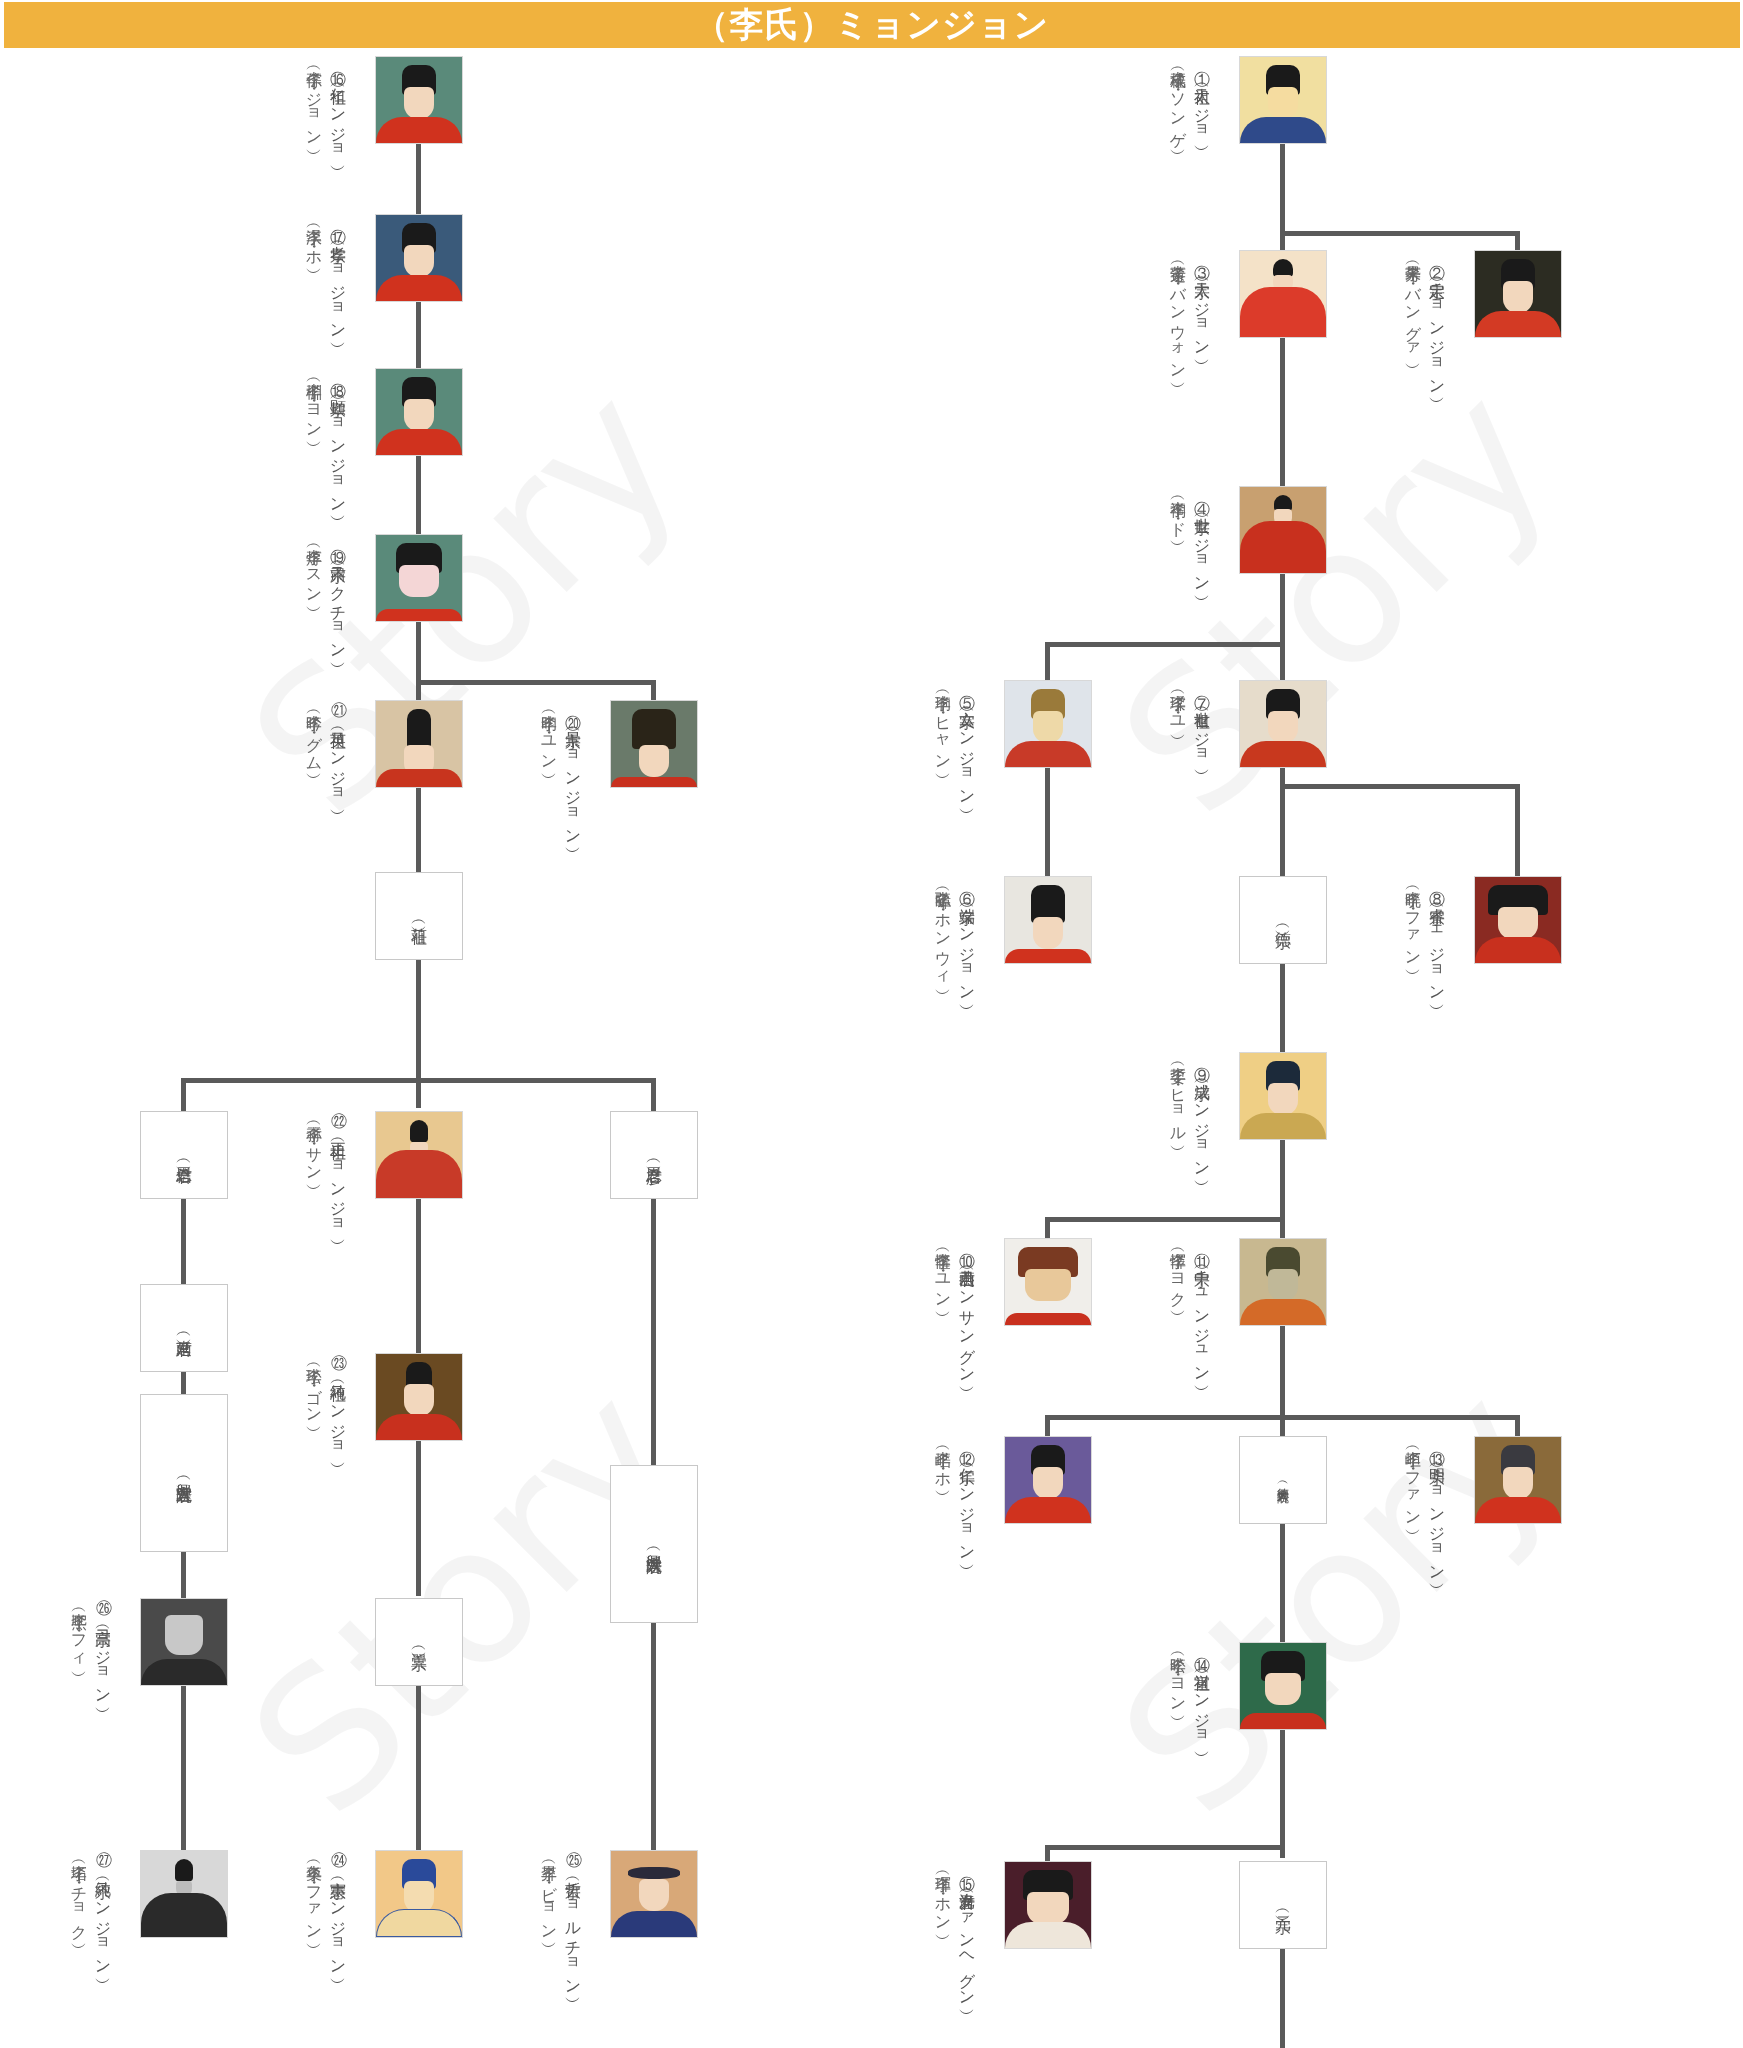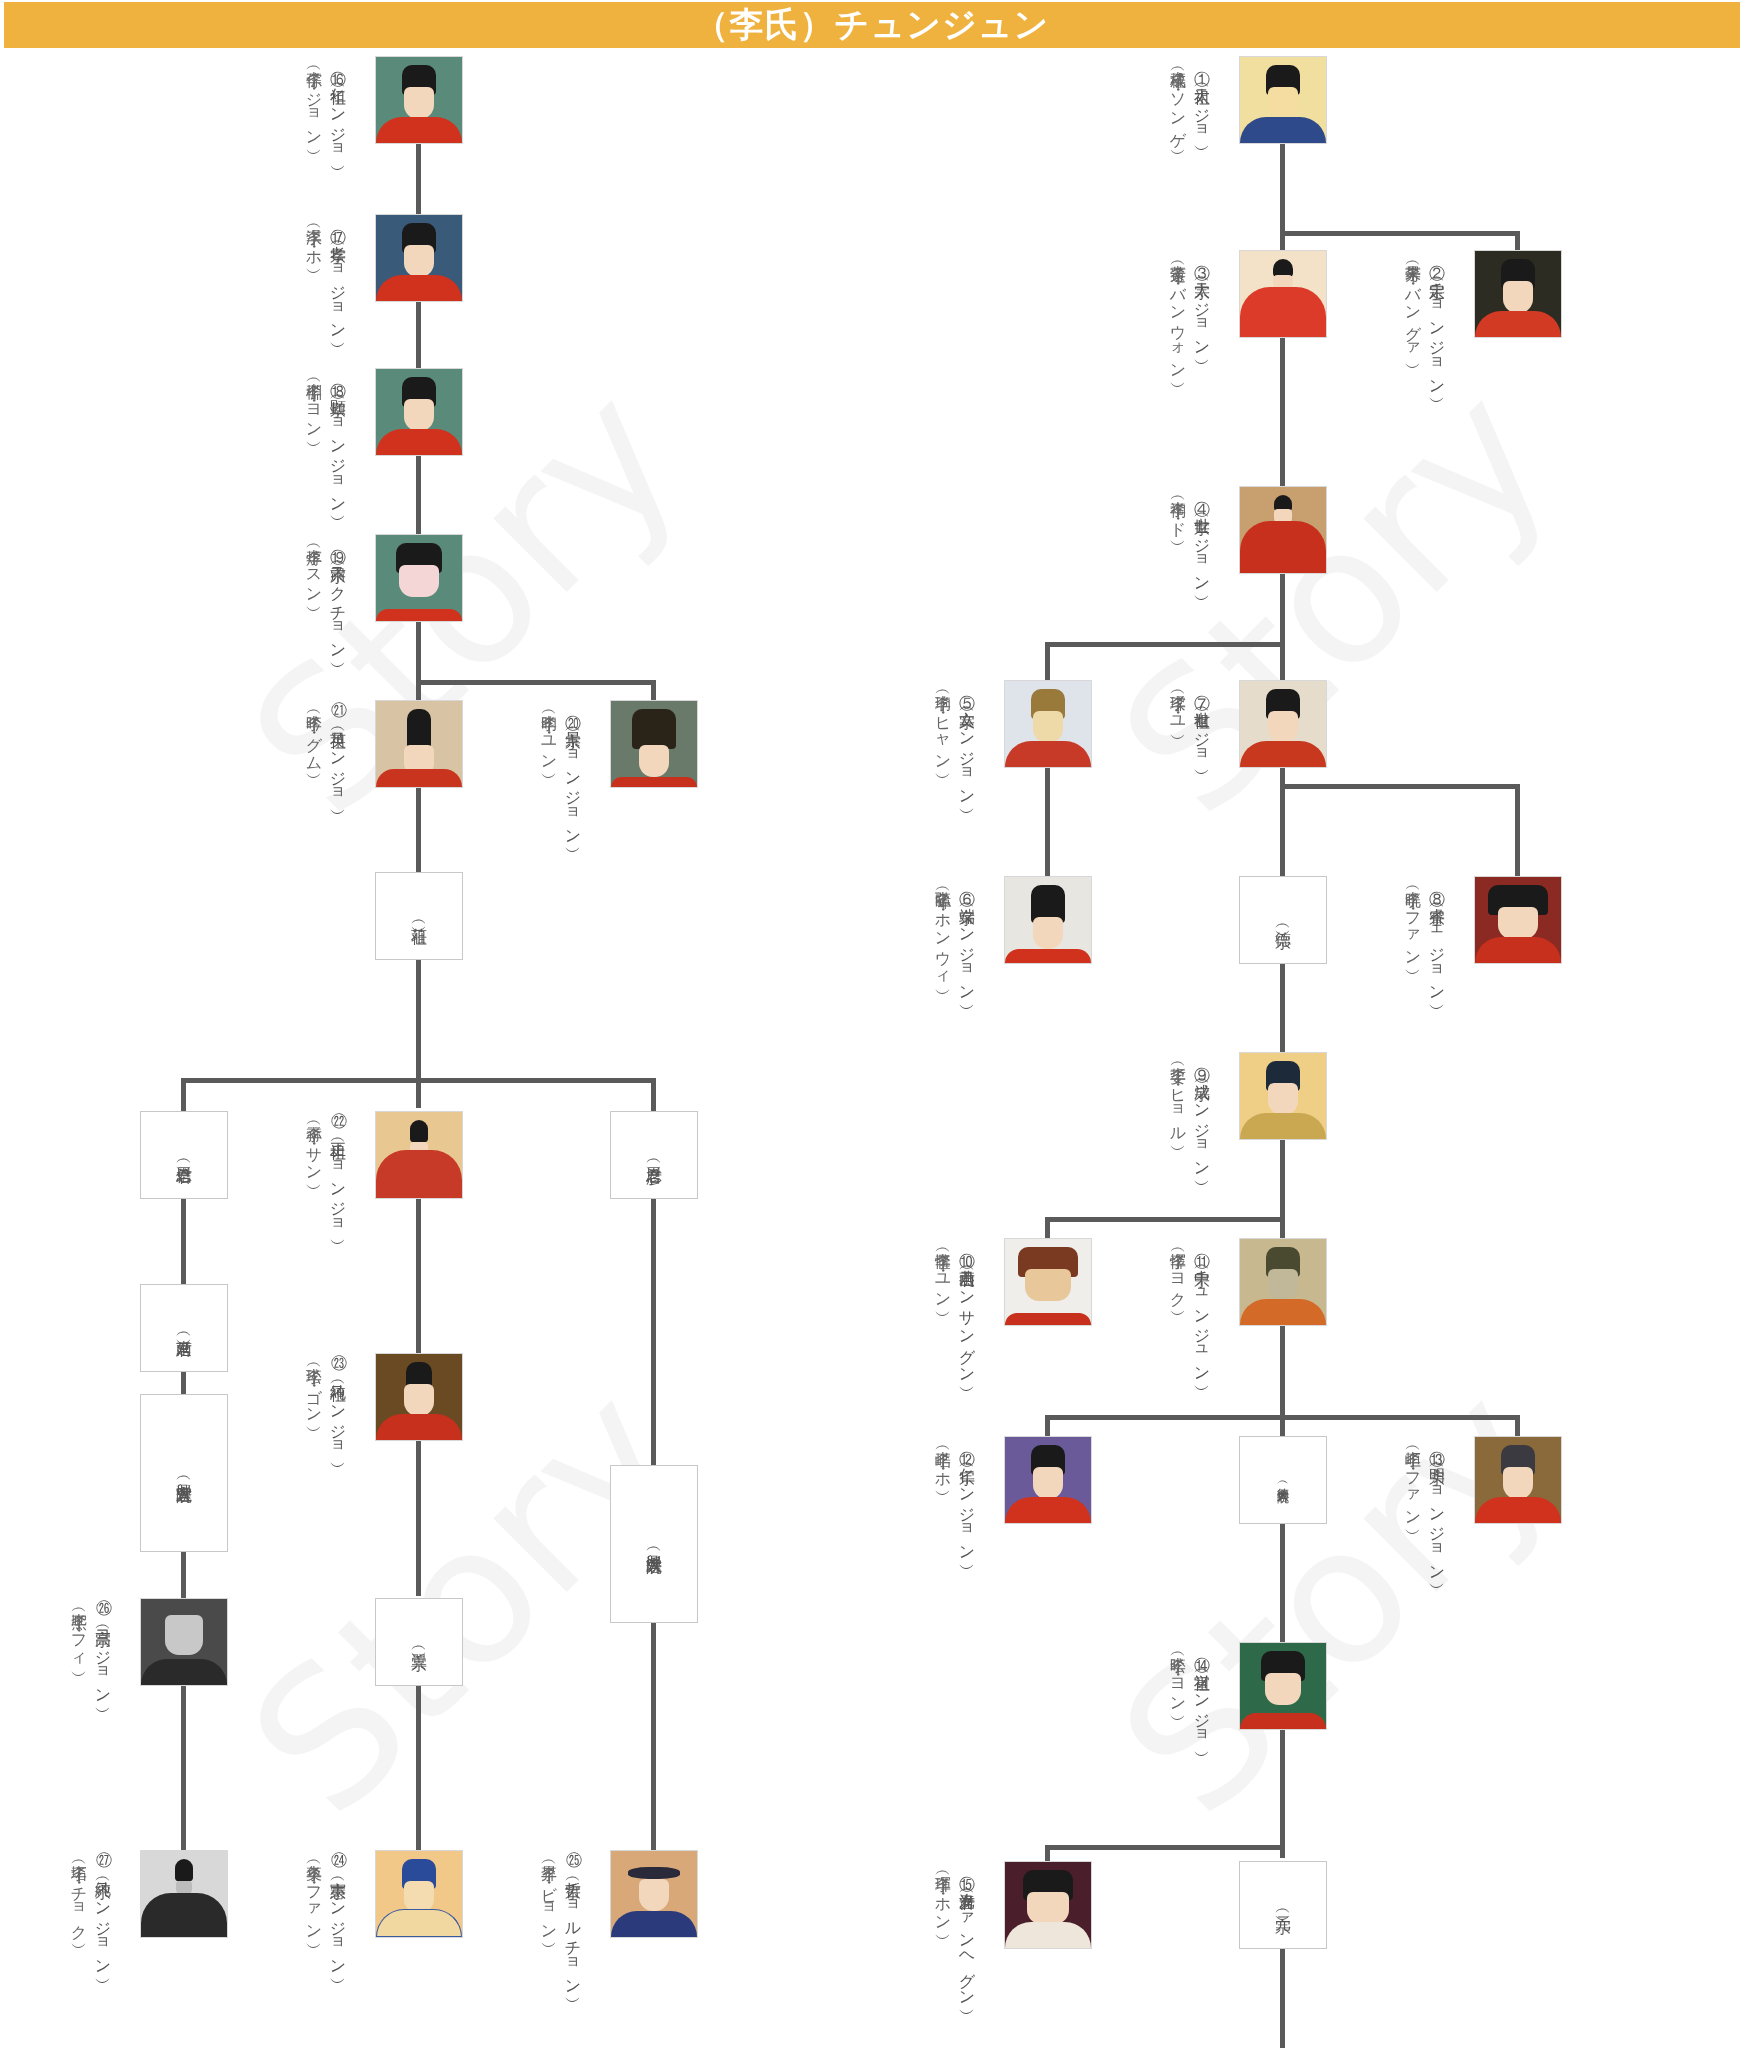--- a/index.html
+++ b/index.html
@@ -408,14 +408,14 @@
       <div class="robe" style="background:#2a3a7a;"></div>
   </div>
   <div class="label" style="left:541px; top:1852px;">
     <span class="vtext"><span>㉕</span><span>哲宗</span><span>（チョルチョン）</span></span>
     <span class="vtext line2"><span>李昪</span><span>（イ・ビョン）</span></span>
   </div>
 
 </div>
 
 <div class="title-bar">
-  <span class="title-text">（李氏）チュンジュン</span>
+  <span class="title-text">（李氏）ミョンジョン</span>
 </div>
 
 </body></html>

